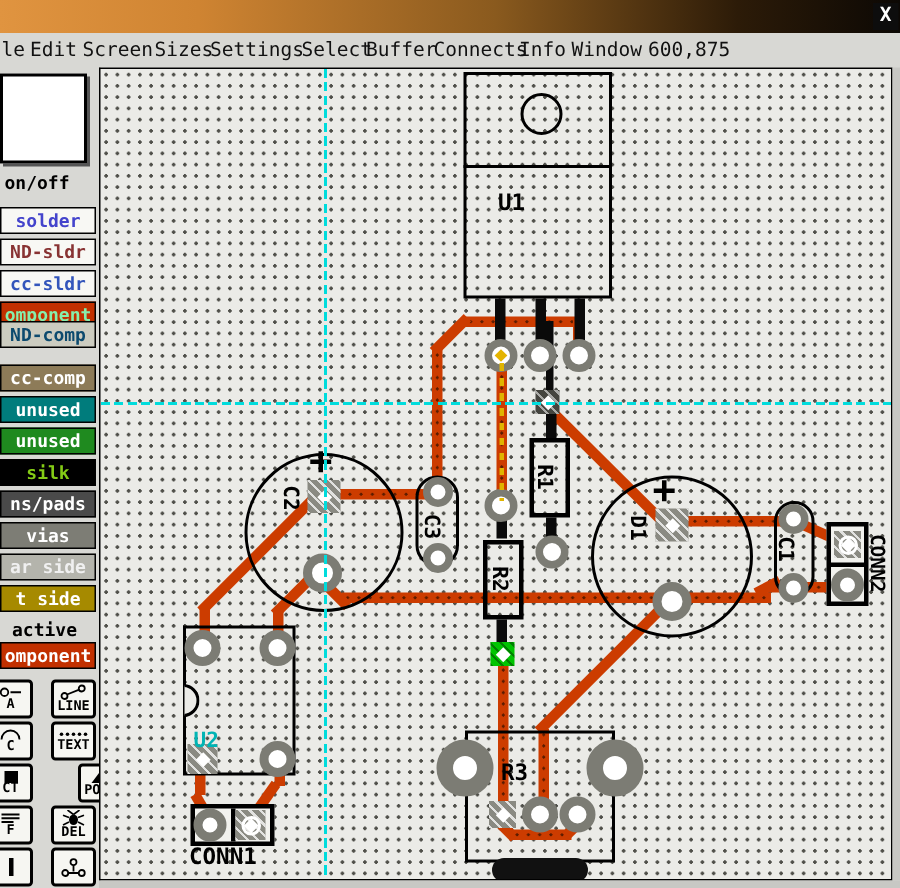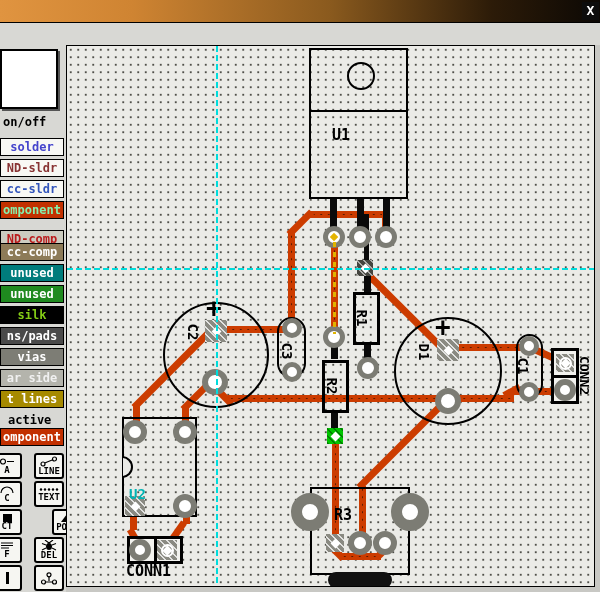--- a/index.html
+++ b/index.html
@@ -61,38 +61,51 @@
 </style>
 </head>
 <body>
 
 <div id="stage">
 
   <div id="titlebar">
     <div id="closebtn">X</div>
   </div>
 
+  <div id="menubar">
+    <span class="mitem" style="left:1px">le</span>
+    <span class="mitem" style="left:20px">Edit</span>
+    <span class="mitem" style="left:55px">Screen</span>
+    <span class="mitem" style="left:103px">Sizes</span>
+    <span class="mitem" style="left:140px">Settings</span>
+    <span class="mitem" style="left:201px">Select</span>
+    <span class="mitem" style="left:244px">Buffer</span>
+    <span class="mitem" style="left:289px">Connects</span>
+    <span class="mitem" style="left:346px">Info</span>
+    <span class="mitem" style="left:381px">Window</span>
+    <span class="mitem" style="left:432px">600,875</span>
+  </div>
 
   <div id="panel">
     <div id="preview"></div>
     <div id="onoff">on/off</div>
 
     <div class="lbtn" style="top:93px;color:#4444cc;background:#f8f8f4">solder</div>
     <div class="lbtn" style="top:114px;color:#883333;background:#f8f8f4">ND-sldr</div>
     <div class="lbtn" style="top:135px;color:#3355bb;background:#f8f8f4">cc-sldr</div>
     <div class="lbtn" style="top:156px;color:#86efac;background:#c23000">omponent</div>
-    <div class="lbtn" style="top:185px;color:#b91c1c;background:#ccccc0">ND-comp</div>
+    <div class="lbtn" style="top:169px;color:#0c4a6e;background:#ccccc0">ND-comp</div>
     <div class="lbtn" style="top:198px;color:#fff;background:#8d7b58">cc-comp</div>
     <div class="lbtn" style="top:219px;color:#fff;background:#007c7c">unused</div>
     <div class="lbtn" style="top:240px;color:#fff;background:#1f8a1f">unused</div>
     <div class="lbtn" style="top:261px;color:#84cc16;background:#000">silk</div>
     <div class="lbtn" style="top:282px;color:#fff;background:#4a4a4a">ns/pads</div>
     <div class="lbtn" style="top:303px;color:#fff;background:#7d7d75">vias</div>
     <div class="lbtn" style="top:324px;color:#f0f0f0;background:#b4b4ac">ar side</div>
-    <div class="lbtn" style="top:345px;color:#fff;background:#a68a00">t lines</div>
+    <div class="lbtn" style="top:345px;color:#fff;background:#a68a00">t side</div>
 
     <div id="activelbl">active</div>
     <div class="lbtn" style="top:383px;color:#fff;background:#c23000">omponent</div>
 
     <div class="tbtn" style="left:-8px;top:408px">
       <span>
           <svg width="16" height="9" viewBox="0 0 16 9">
             <circle cx="4" cy="4.5" r="2.5" fill="none" stroke="#000" stroke-width="1.2"></circle>
             <line x1="8" y1="4.5" x2="15" y2="4.5" stroke="#000" stroke-width="1.2"></line>
           </svg>

